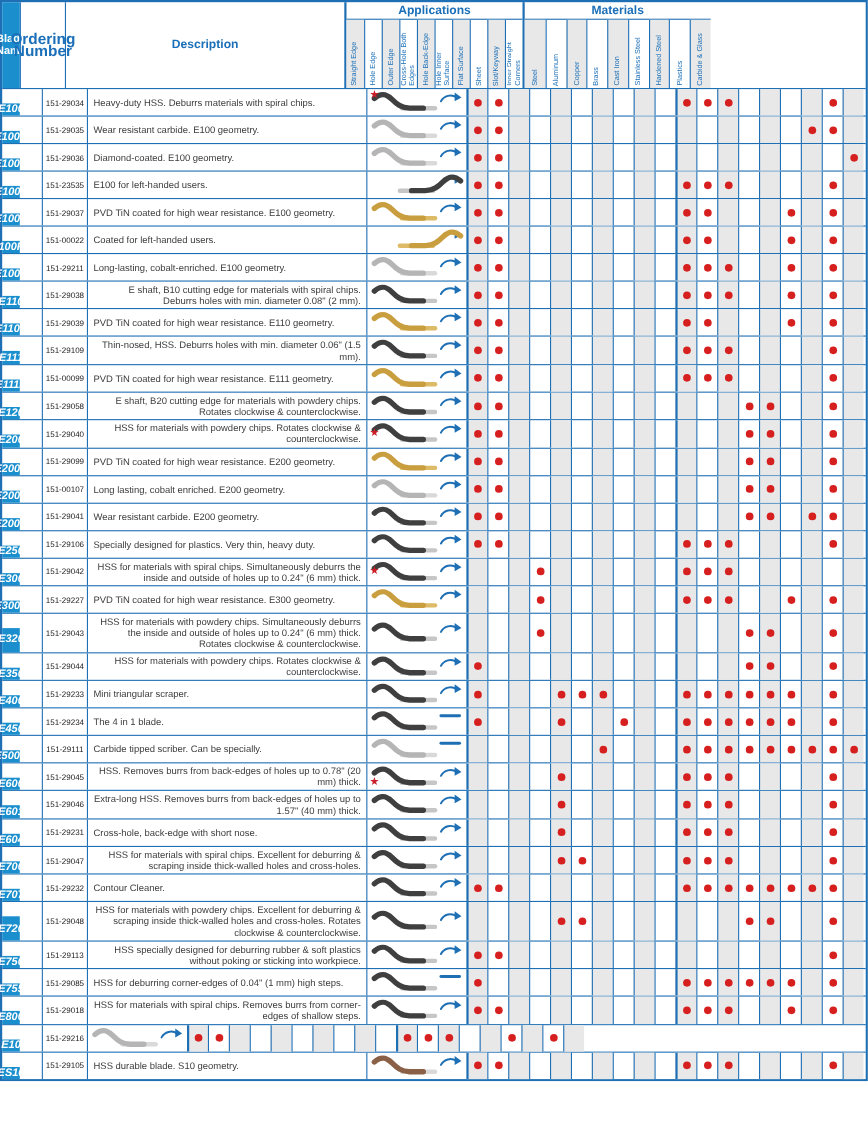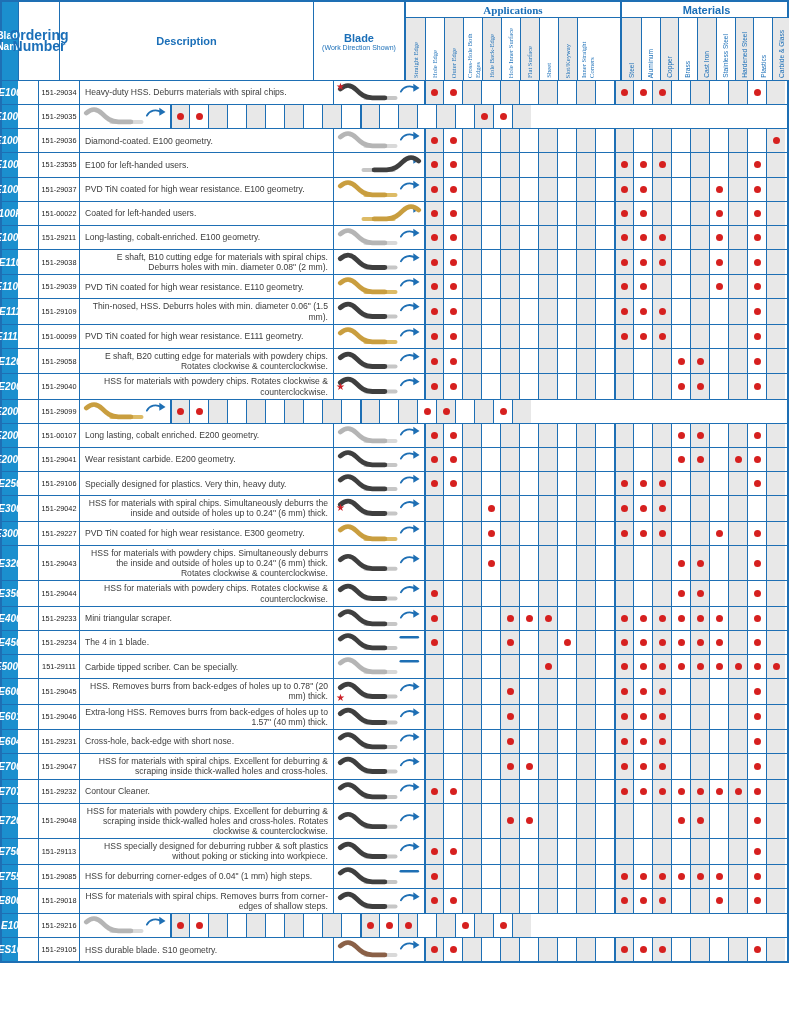--- a/index.html
+++ b/index.html
@@ -32,42 +32,38 @@
   .blade-head .t1{font-size:11px;font-weight:bold;color:var(--txtblue);}
   .blade-head .t2{font-size:7px;font-weight:normal;color:var(--txtblue);}
   .grp{flex:none;display:flex;flex-direction:column;border-left:2px solid var(--blue);}
   .grp-title{height:16px;border-bottom:1px solid var(--blue);display:flex;align-items:center;justify-content:center;font-weight:bold;color:var(--txtblue);font-size:11px;}
   .grp-labels{flex:1;display:flex;}
   .vcell{width:19px;border-left:1px solid var(--blue);display:flex;align-items:flex-end;justify-content:center;overflow:hidden;}
   .vcell:first-child{border-left:none;}
   .vlab{writing-mode:vertical-rl;transform:rotate(180deg);font-size:6.6px;line-height:7.5px;color:var(--txtblue);padding:2px 0;max-height:58px;text-align:left;}
   .shade{background:var(--gray);}
   
-  .name-cell{background:var(--nameblue);color:#fff;font-weight:bold;font-size:10px;font-style:italic;}
+  .name-cell{background:var(--nameblue);color:#fff;font-weight:bold;font-size:10px;font-style:italic;margin-top:13px;}
   .order-cell{font-size:7.3px;color:#222;margin-left:20px;}
   .desc-cell{justify-content:flex-start;font-size:8.6px;line-height:10.2px;color:#3c3c3c;padding:2px 5px;text-align:right;}
   .blade-cell{overflow:hidden;}
   .dot{width:7px;height:7px;border-radius:50%;background:var(--red);}
   .star{position:absolute;left:2px;color:#cc2028;font-size:10px;line-height:10px;}
   .star.top{top:1px;} .star.mid{top:50%;transform:translateY(-50%);} .star.bot{bottom:1px;}
   .bladesvg{width:89px;height:100%;min-height:20px;display:block;}
 </style>
 </head>
 <body>
 
 <div id="catalog-table">
     <div class="hdr-row">
       <div class="c name-col hc name-head">Blade Name</div>
       <div class="c order-col hc order-head">Ordering Number</div>
       <div class="c desc-col hc desc-head">Description</div>
-      <div class="c blade-col hc blade-head">
-        <span class="t1">Blade</span>
-        <span class="t2">(Work Direction Shown)</span>
-      </div>
-      <div class="grp" style="width: 216px; font-family: Liberation Serif, serif;">
+      <div class="grp" style="width: 162px;">
         <div class="grp-title">Applications</div>
         <div class="grp-labels">
           <div class="vcell shade">
             <span class="vlab">Straight Edge</span>
           </div>
           <div class="vcell">
             <span class="vlab">Hole Edge</span>
           </div>
           <div class="vcell shade">
             <span class="vlab">Outer Edge</span>
@@ -171,20 +167,21 @@
       <div class="c sm"></div>
       <div class="c sm shade"></div>
       <div class="c sm">
         <span class="dot"></span>
       </div>
       <div class="c sm shade"></div>
     </div>
     <div class="row">
       <div class="c name-col name-cell">E100C</div>
       <div class="c order-col order-cell">151-29035</div>
+      <div class="c desc-col desc-cell">Wear resistant carbide. E100 geometry.</div>
       <div class="c blade-col blade-cell">
         <svg viewBox="0 0 100 26" class="bladesvg">
           <path d="M74 12 A11 11 0 0 1 90 8" stroke="#1e6fb4" stroke-width="2" fill="none" stroke-linecap="round"></path>
           <polygon points="88,3 95,8 88,12" fill="#1e6fb4"></polygon>
           <g>
             <path d="M34 19 L68 19" stroke="#d9d9d9" stroke-width="4.5" fill="none" stroke-linecap="round"></path>
             <path d="M6 9 C13 3 18 4 24 10 C29 15 33 18.5 42 19 L56 19" stroke="#b5b5b5" stroke-width="5.5" fill="none" stroke-linecap="round"></path>
           </g>
         </svg>
       </div>
@@ -713,20 +710,21 @@
       <div class="c sm"></div>
       <div class="c sm shade"></div>
       <div class="c sm">
         <span class="dot"></span>
       </div>
       <div class="c sm shade"></div>
     </div>
     <div class="row">
       <div class="c name-col name-cell">E200P</div>
       <div class="c order-col order-cell">151-29099</div>
+      <div class="c desc-col desc-cell">PVD TiN coated for high wear resistance. E200 geometry.</div>
       <div class="c blade-col blade-cell">
         <svg viewBox="0 0 100 26" class="bladesvg">
           <path d="M74 12 A11 11 0 0 1 90 8" stroke="#1e6fb4" stroke-width="2" fill="none" stroke-linecap="round"></path>
           <polygon points="88,3 95,8 88,12" fill="#1e6fb4"></polygon>
           <g>
             <path d="M34 19 L68 19" stroke="#ddbb66" stroke-width="4.5" fill="none" stroke-linecap="round"></path>
             <path d="M6 9 C13 3 18 4 24 10 C29 15 33 18.5 42 19 L56 19" stroke="#c99e3f" stroke-width="5.5" fill="none" stroke-linecap="round"></path>
           </g>
         </svg>
       </div>

